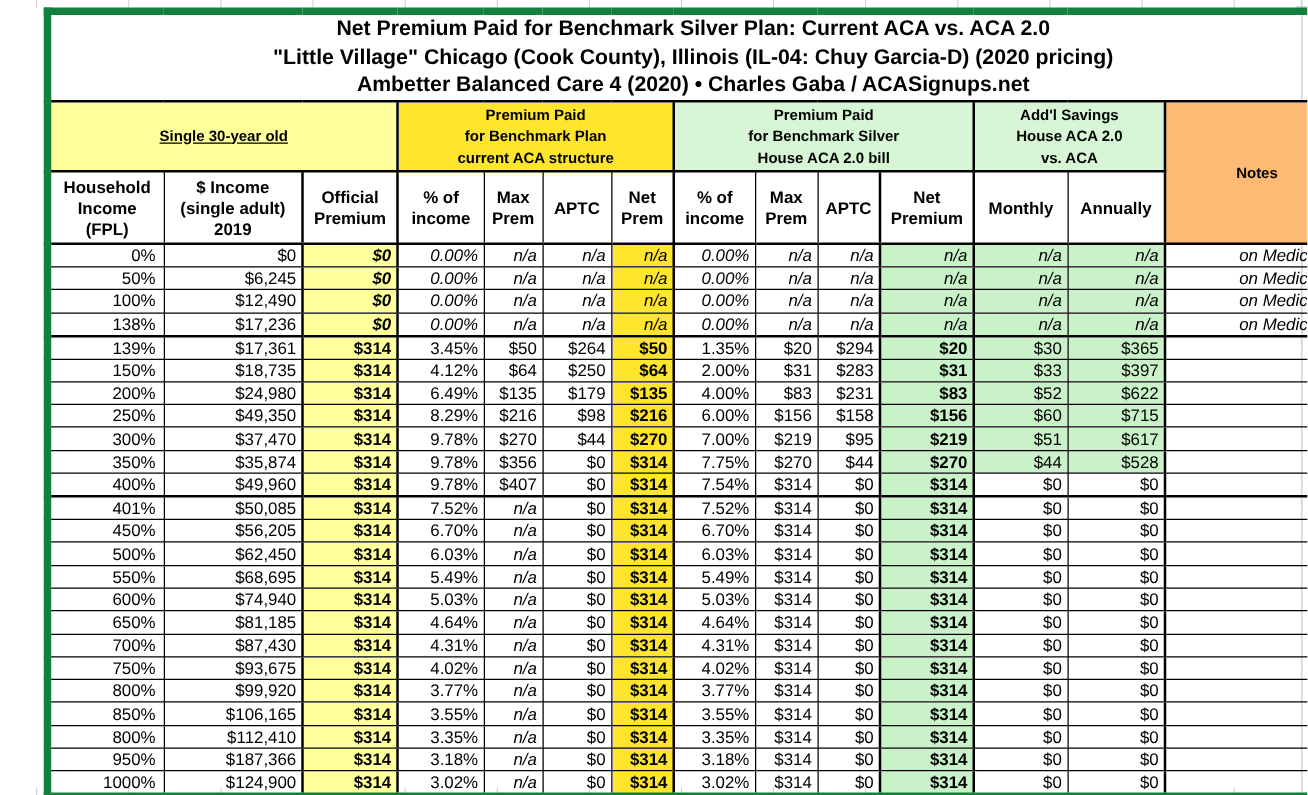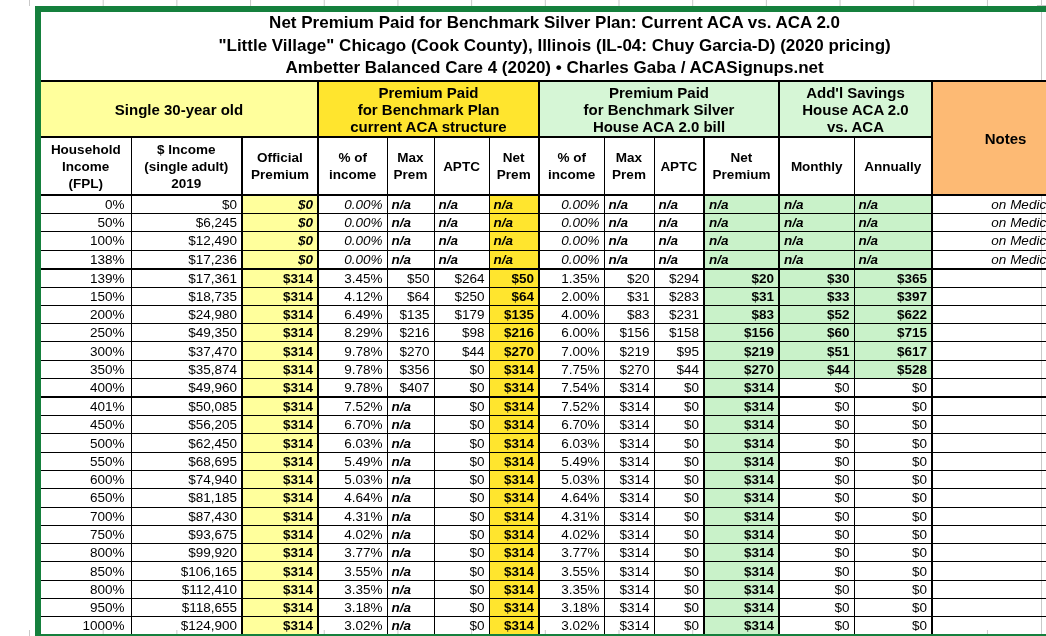--- a/index.html
+++ b/index.html
@@ -15,48 +15,48 @@
   .grid-top-right{position:absolute;top:5px;left:1037px;width:9px;height:1px;background:var(--grid-gray);}
 
   table.sheet{position:absolute;left:20px;top:6px;width:1033px;border-collapse:collapse;table-layout:fixed;
               border:6px solid #15803d;margin-left:15px;}
   td,th{border:1px solid #000;overflow:hidden;white-space:nowrap;vertical-align:middle;
         font-size:13.5px;color:#000;padding:0 4px;}
   
   td.title-cell{height:68px;text-align:center;font-weight:bold;font-size:17px;line-height:22.5px;
                 border-bottom:2px solid #000;padding:0;}
   
-  tr.group-row th{height:54px;font-weight:bold;font-size:15px;line-height:17px;text-align:center;
+  tr.group-row th{height:54px;font-weight:bold;font-size:12px;line-height:17px;text-align:center;
                   white-space:pre-line;border-bottom:2px solid #000;}
-  th.h-subject{background:var(--pale-yellow);font-size:17px;border-right:2px solid #000;}
+  th.h-subject{background:var(--pale-yellow);font-size:17px;border-right:2px solid #000;text-decoration:underline;}
   th.h-aca{background:var(--bright-yellow);border-right:2px solid #000;}
   th.h-aca20{background:var(--header-green);border-right:2px solid #000;}
   th.h-savings{background:var(--header-green);border-right:2px solid #000;}
   th.h-notes{background:#fdba74;font-weight:bold;padding-left:14px;}
   
   tr.colhdr-row th{height:56px;font-weight:bold;font-size:13.5px;line-height:17px;text-align:center;
                    white-space:pre-line;background:#fff;border-bottom:2px solid #000;}
   th.ch2{background:var(--pale-yellow);border-left:2px solid #000;border-right:2px solid #000;}
   th.ch6{background:var(--bright-yellow);border-right:2px solid #000;}
   th.ch10{background:var(--header-green);border-left:2px solid #000;border-right:2px solid #000;}
   th.ch11,th.ch12{background:var(--header-green);}
   th.ch12{border-right:2px solid #000;}
   
   tbody tr{height:18.3px;}
   tbody td{text-align:right;line-height:17px;}
   tbody tr.sep td{border-bottom:2px solid #000;}
   td.c0{padding-right:6px;}
   td.c2{font-weight:bold;background:var(--pale-yellow);border-left:2px solid #000;border-right:2px solid #000;}
   td.c6{font-weight:bold;background:var(--bright-yellow);border-right:2px solid #000;}
   td.c10{font-weight:bold;background:var(--data-green);border-left:2px solid #000;border-right:2px solid #000;}
-  td.c11,td.c12{font-weight:bold;background:var(--data-green);}
+  td.c11,td.c12{font-weight:normal;background:var(--data-green);}
   td.c12{border-right:2px solid #000;}
   td.c13{}
   tr.medicaid td.c2,tr.medicaid td.c3,tr.medicaid td.c7,tr.medicaid td.c13{font-style:italic;}
-  td.na{font-style:italic;font-weight:bold;text-align:left;}
+  td.na{font-style:italic;font-weight:normal;text-align:right;}
   td.plain{background:#fff !important;font-weight:normal !important;}
 </style>
 </head>
 <body>
 
 <div class="screen">
   <div class="ticks ticks-top"></div>
   <div class="ticks ticks-bottom"></div>
   <div class="grid-right"></div>
   <div class="grid-top-right"></div>
@@ -474,21 +474,21 @@
           <td class="c7">3.35%</td>
           <td class="c8">$314</td>
           <td class="c9">$0</td>
           <td class="c10">$314</td>
           <td class="c11 plain">$0</td>
           <td class="c12 plain">$0</td>
           <td class="c13"></td>
         </tr>
         <tr>
           <td class="c0">950%</td>
-          <td class="c1">$118,655</td>
+          <td class="c1">$187,366</td>
           <td class="c2">$314</td>
           <td class="c3">3.18%</td>
           <td class="c4 na">n/a</td>
           <td class="c5">$0</td>
           <td class="c6">$314</td>
           <td class="c7">3.18%</td>
           <td class="c8">$314</td>
           <td class="c9">$0</td>
           <td class="c10">$314</td>
           <td class="c11 plain">$0</td>

